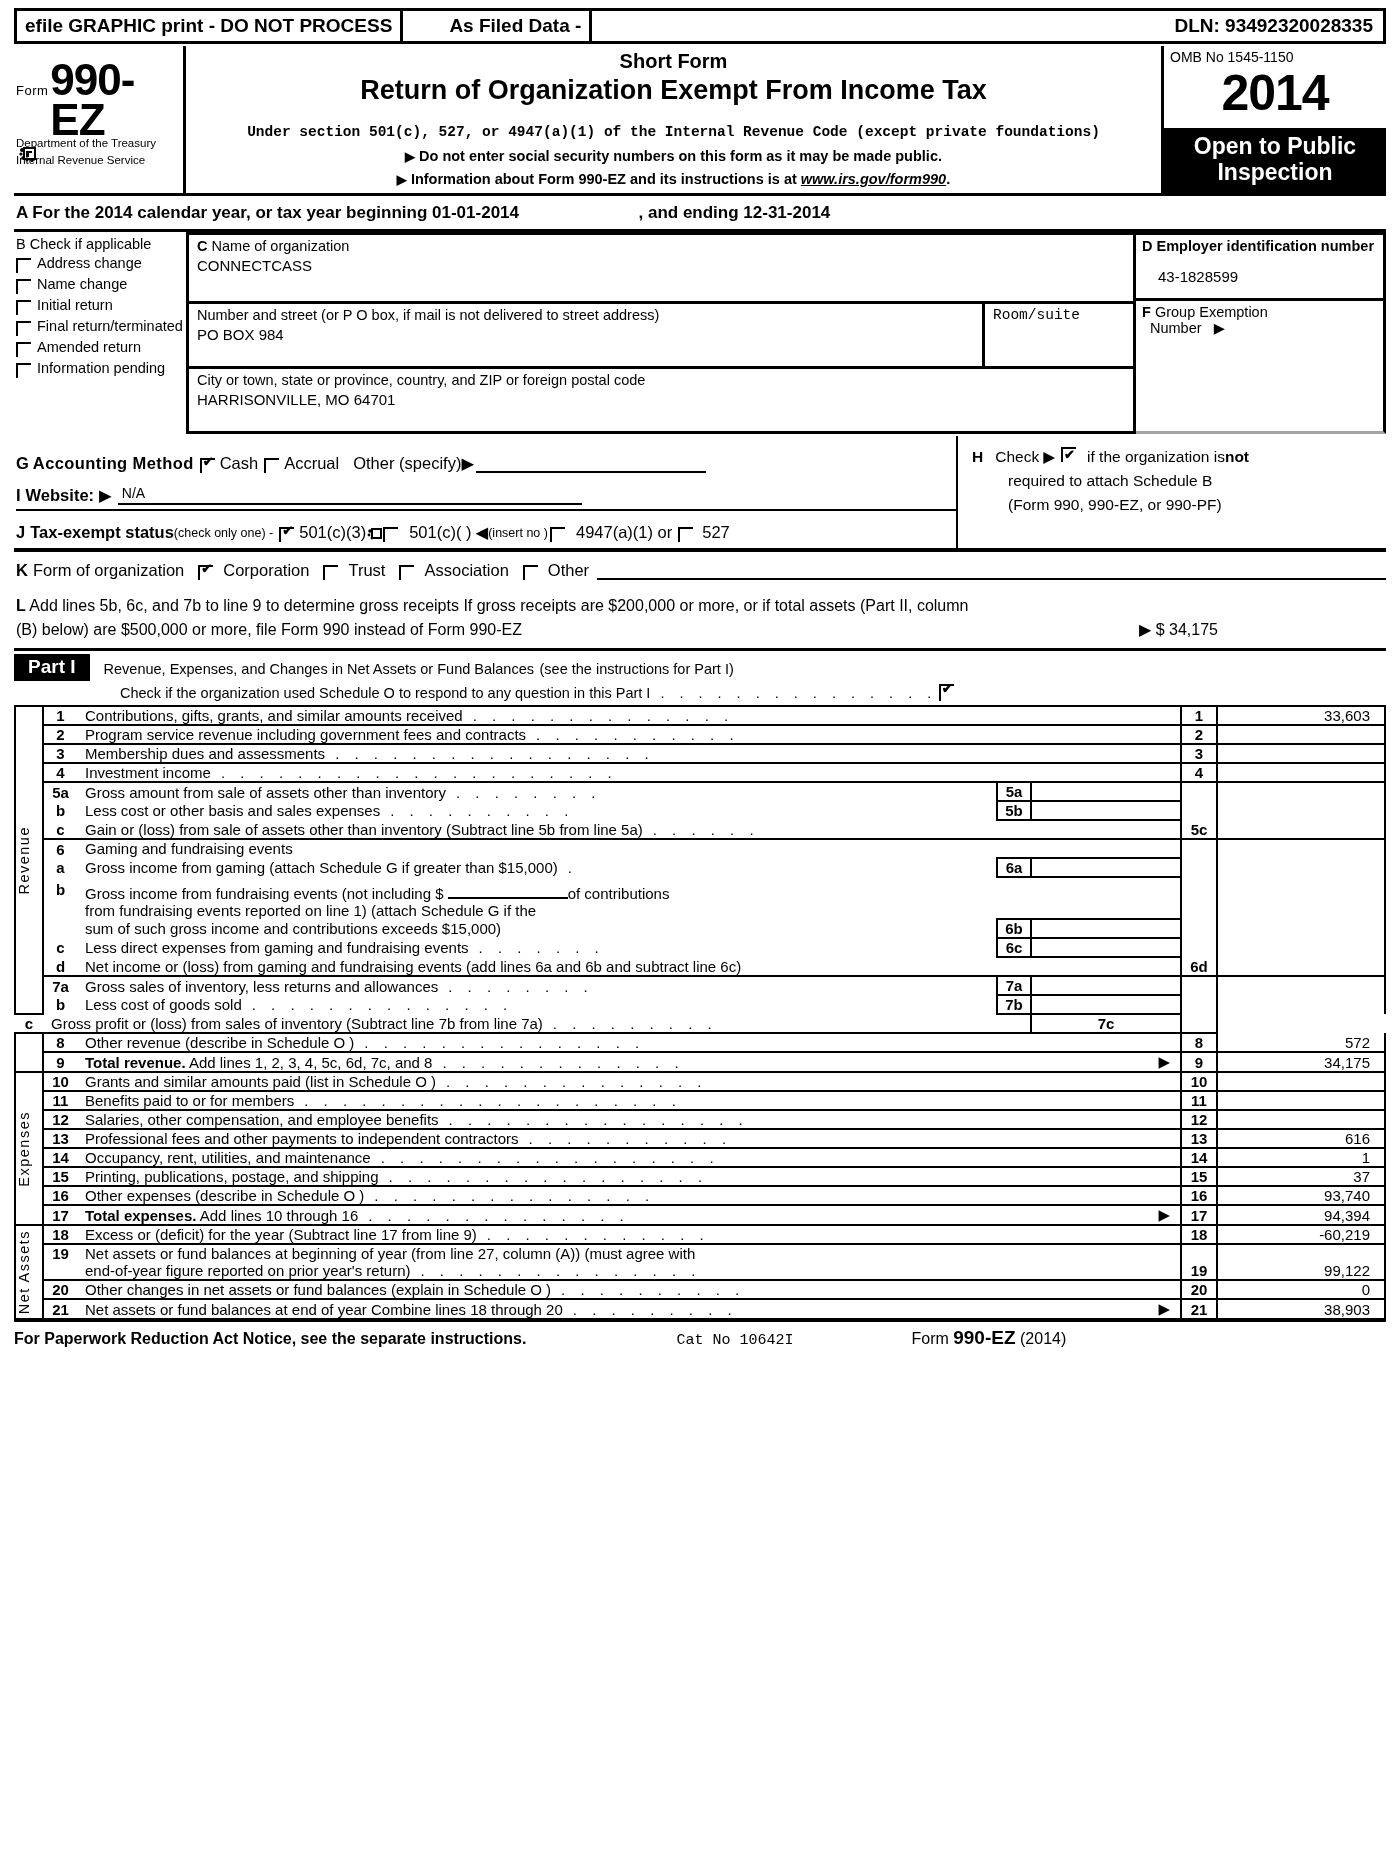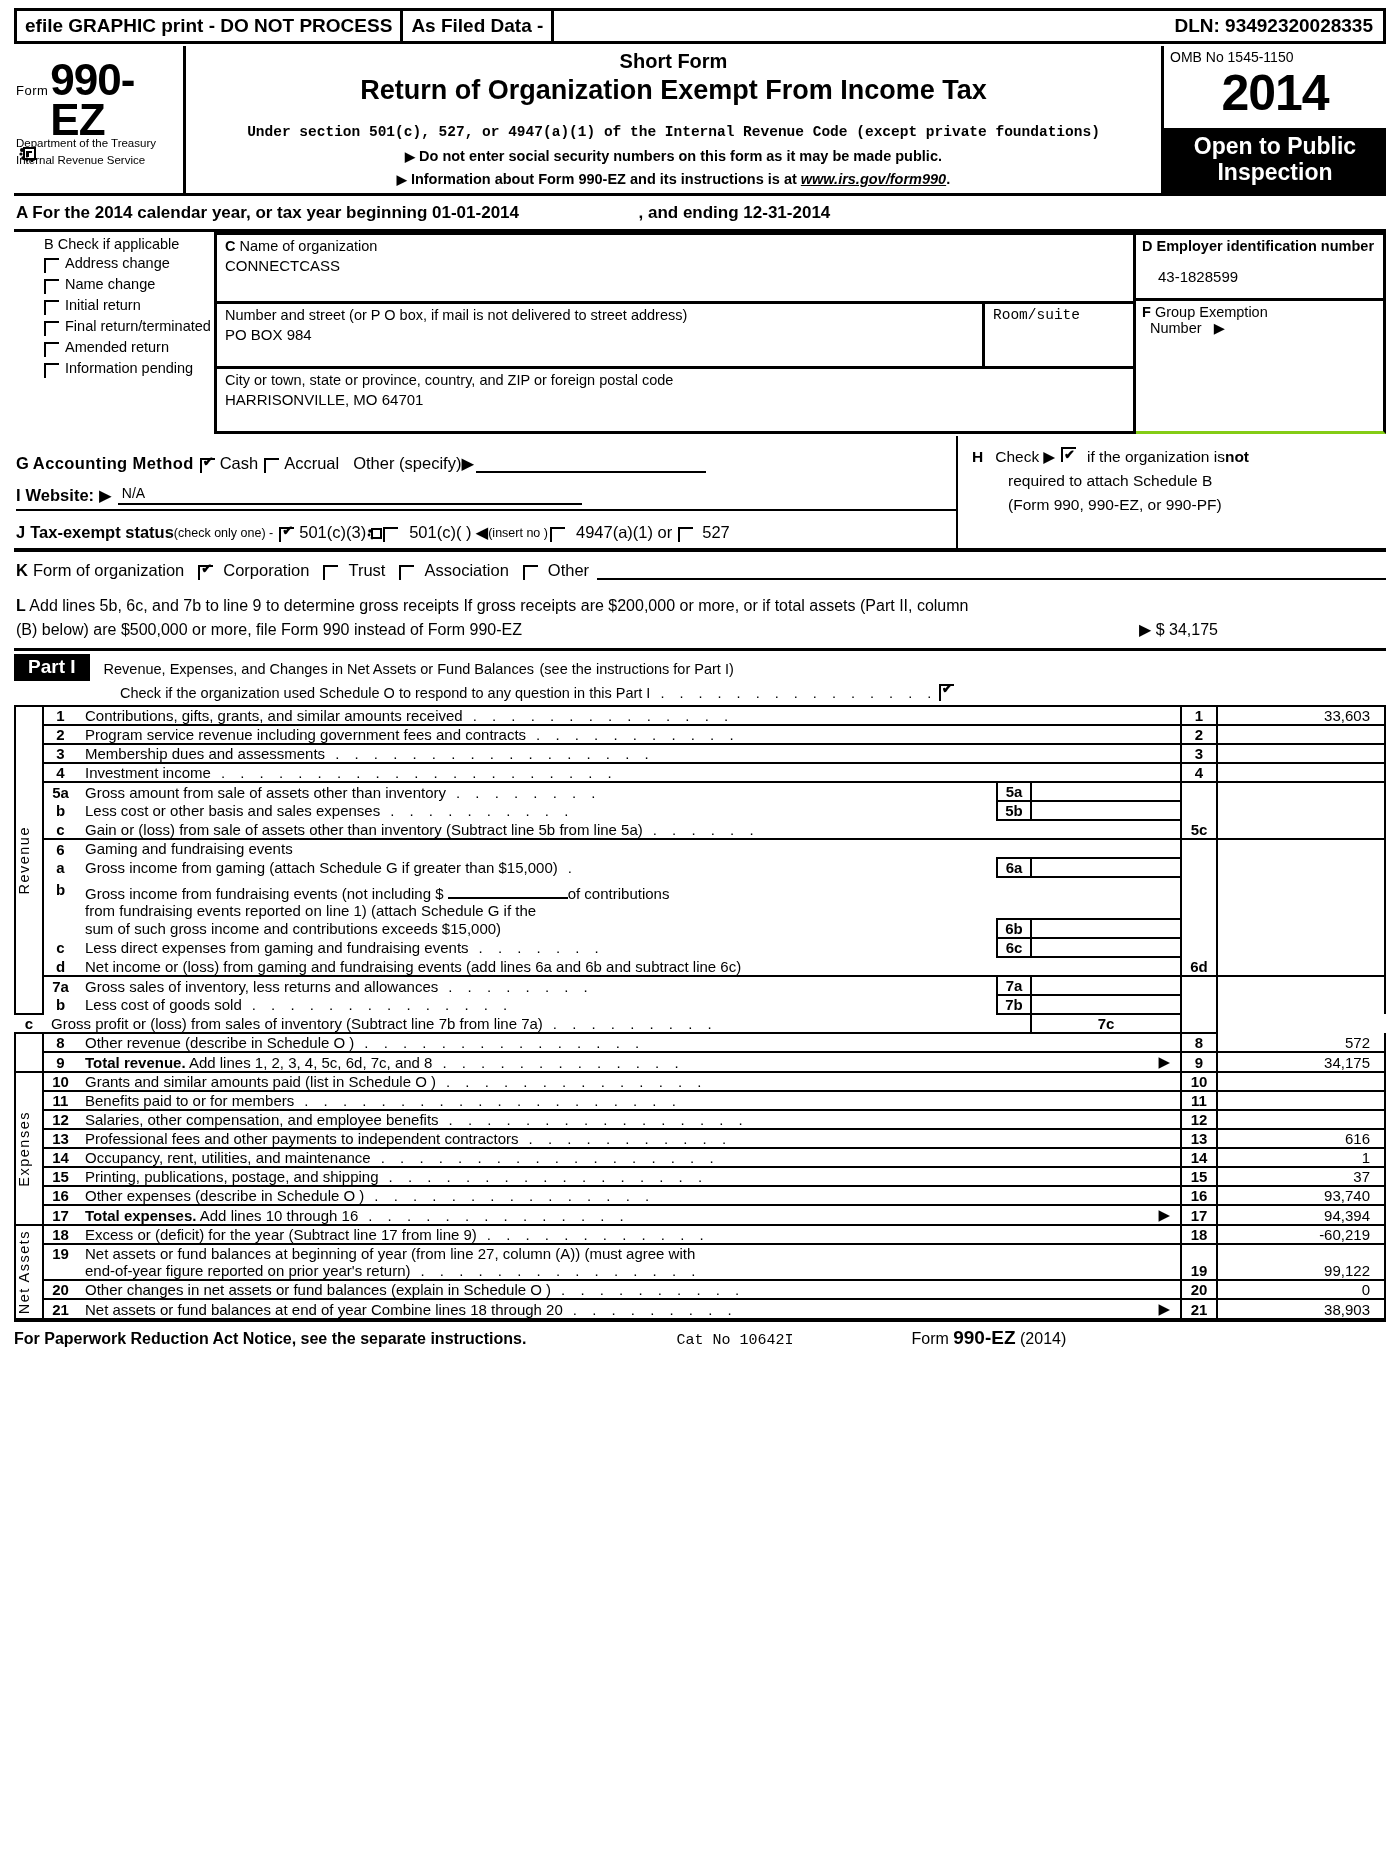--- a/index.html
+++ b/index.html
@@ -23,20 +23,21 @@
   }
 
   
   .efile-bar{
     display:flex;
     border:3px solid #000;
     height:30px;
     align-items:stretch;
     font-weight:bold;
     font-size:19px;
+    gap:38px;
   }
   .efile-bar .cell{
     display:flex;align-items:center;
     padding:0 8px;
     white-space:nowrap;
   }
   .efile-bar .b1{border-right:3px solid #000;}
   .efile-bar .b2{border-right:3px solid #000;}
   .efile-bar .b3{flex:1;justify-content:flex-end;padding-right:10px;}
 
@@ -103,21 +104,21 @@
   
   .lineA{
     font-size:17px;font-weight:bold;
     padding:7px 0 6px 2px;
     border-bottom:3px solid #000;
     white-space:nowrap;
   }
   .lineA .gap{display:inline-block;width:110px;}
 
   
-  .bcd{display:flex;margin-left:28px;}
+  .bcd{display:flex;}
   .colB{
     width:172px;box-sizing:border-box;
     padding:4px 2px 2px 2px;
     font-size:14.5px;
   }
   .colB .hdr{font-weight:bold;margin-bottom:2px;}
   .colB .hdr span{font-weight:normal;}
   .cbrow{display:flex;align-items:flex-start;margin-top:4px;line-height:15px;}
   .cbox{
     width:13px;height:13px;
@@ -136,21 +137,21 @@
   .cfield .cl{font-size:14.5px;}
   .cfield .cl b{font-weight:bold;}
   .cfield .val{margin-top:3px;font-size:15px;}
   .namecell{height:66px;width:100%;}
   .streetcell{flex:1;border-right:3px solid #000;height:62px;}
   .roomcell{width:148px;height:62px;font-family:Liberation Mono, monospace;}
   .citycell{height:62px;width:100%;}
 
   .colD{
     width:250px;box-sizing:border-box;
-    border-top:3px solid #000;border-right:3px solid #000;border-bottom:3px solid #84cc16;
+    border-top:3px solid #000;border-right:3px solid #000;border-bottom:3px solid #a3a3a3;
     display:flex;flex-direction:column;
   }
   .dbox{padding:3px 4px 4px 6px;font-size:14.5px;box-sizing:border-box;}
   .dbox b{font-weight:bold;}
   .dbox .dval{margin-top:14px;padding-left:16px;font-size:15px;}
   .dbox.d1{height:66px;border-bottom:3px solid #000;}
   .dbox.d2{height:62px;border-bottom:3px solid #000;}
   .dbox.d2 .dval{margin-top:12px;padding-left:58px;}
   .dbox.d3{height:62px;}
   .dbox.d3 .sub{padding-left:8px;}

